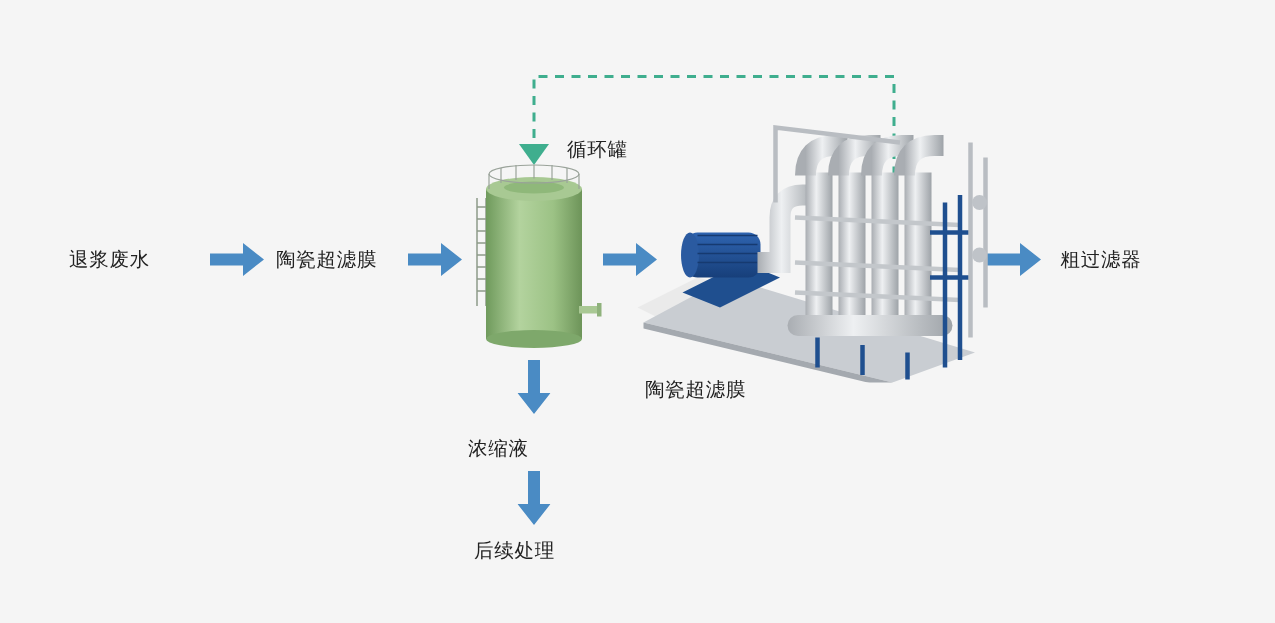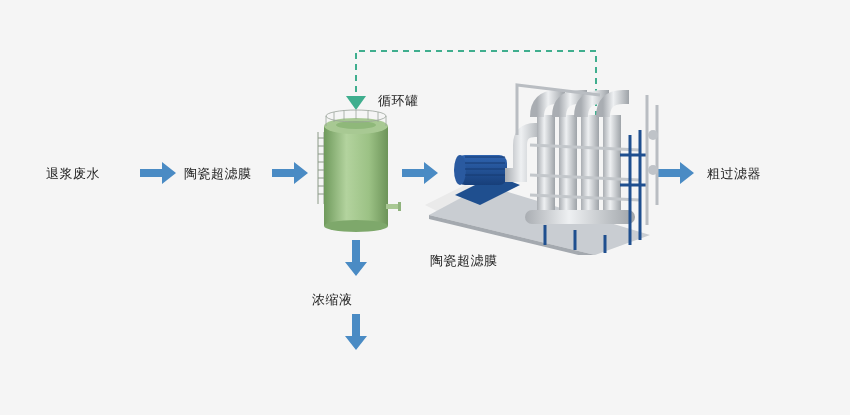--- a/index.html
+++ b/index.html
@@ -30,20 +30,21 @@
     <polyline points="596,128 596,51 356,51 356,96" fill="none" stroke="#3fae8e" stroke-width="2" stroke-dasharray="6,5"></polyline>
     <polygon points="346,96 366,96 356,110" fill="#3fae8e"></polygon>
   </svg>
 
   <div class="label" style="left:46px; top:163px;">退浆废水</div>
   <div class="label" style="left:184px; top:163px;">陶瓷超滤膜</div>
   <div class="label" style="left:378px; top:90px;">循环罐</div>
   <div class="label" style="left:430px; top:250px;">陶瓷超滤膜</div>
   <div class="label" style="left:707px; top:163px;">粗过滤器</div>
   <div class="label" style="left:312px; top:289px;">浓缩液</div>
+  <div class="label" style="left:316px; top:357px;">后续处理</div>
 
   <div class="arrow-r" style="left:140px; top:162px;">
     <svg width="36" height="22">
         <polygon points="0,7 22,7 22,0 36,11 22,22 22,15 0,15" fill="#4a8bc4"></polygon>
       </svg>
   </div>
   <div class="arrow-r" style="left:272px; top:162px;">
     <svg width="36" height="22">
         <polygon points="0,7 22,7 22,0 36,11 22,22 22,15 0,15" fill="#4a8bc4"></polygon>
       </svg>

